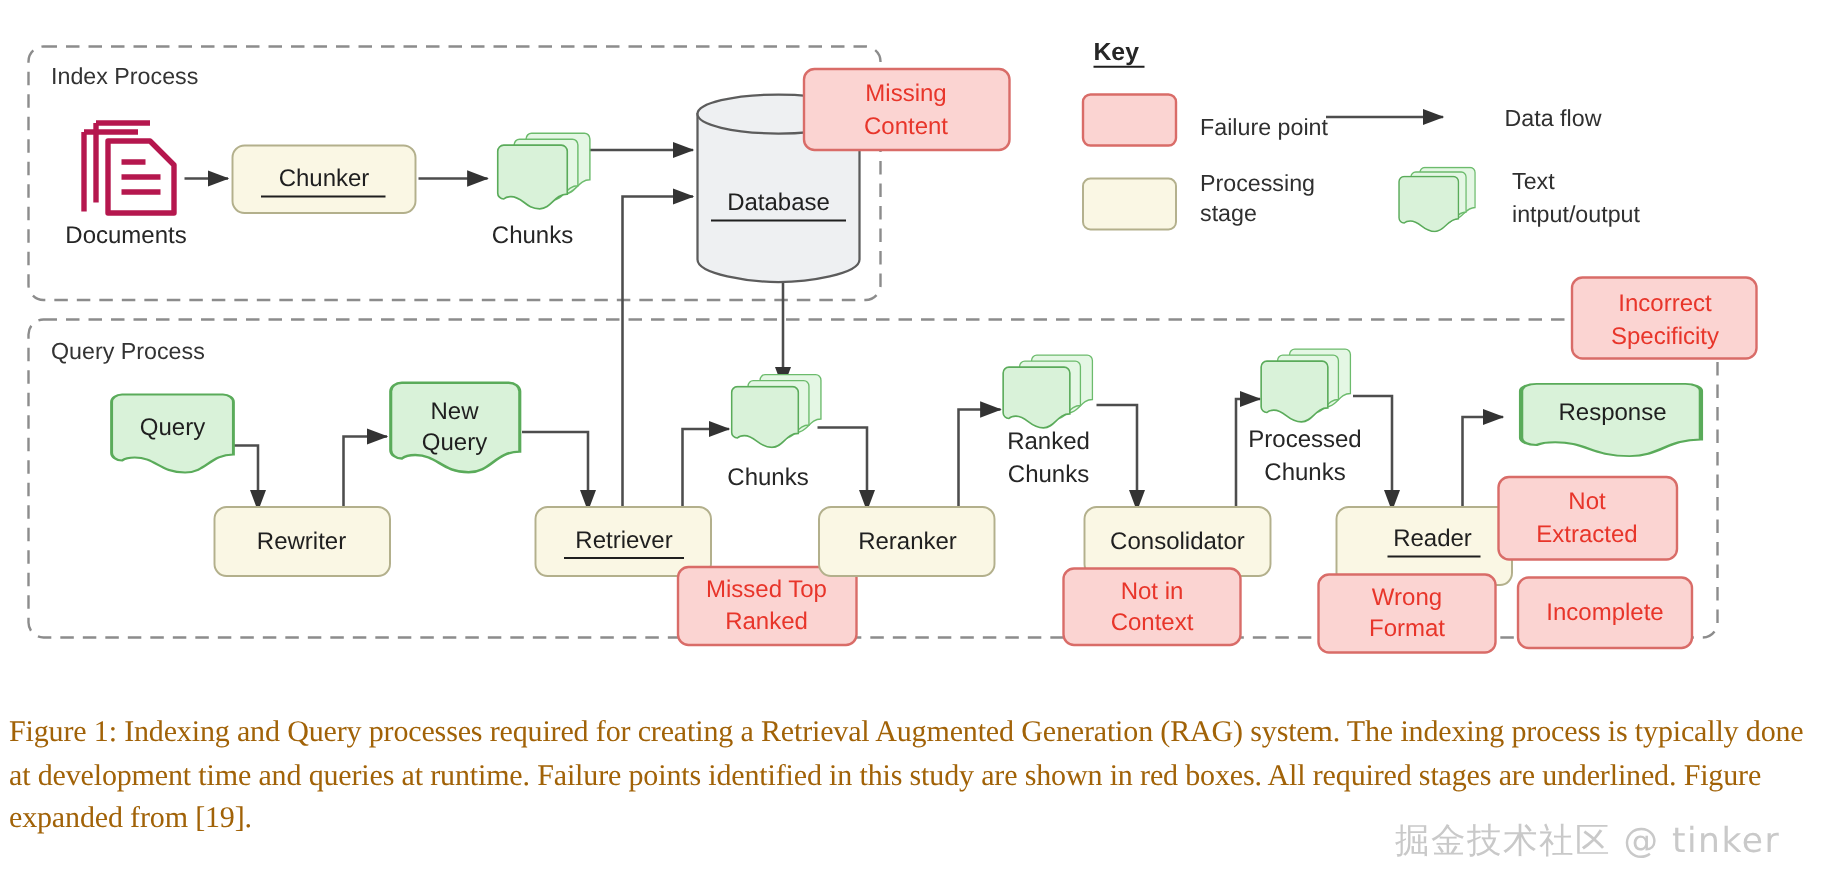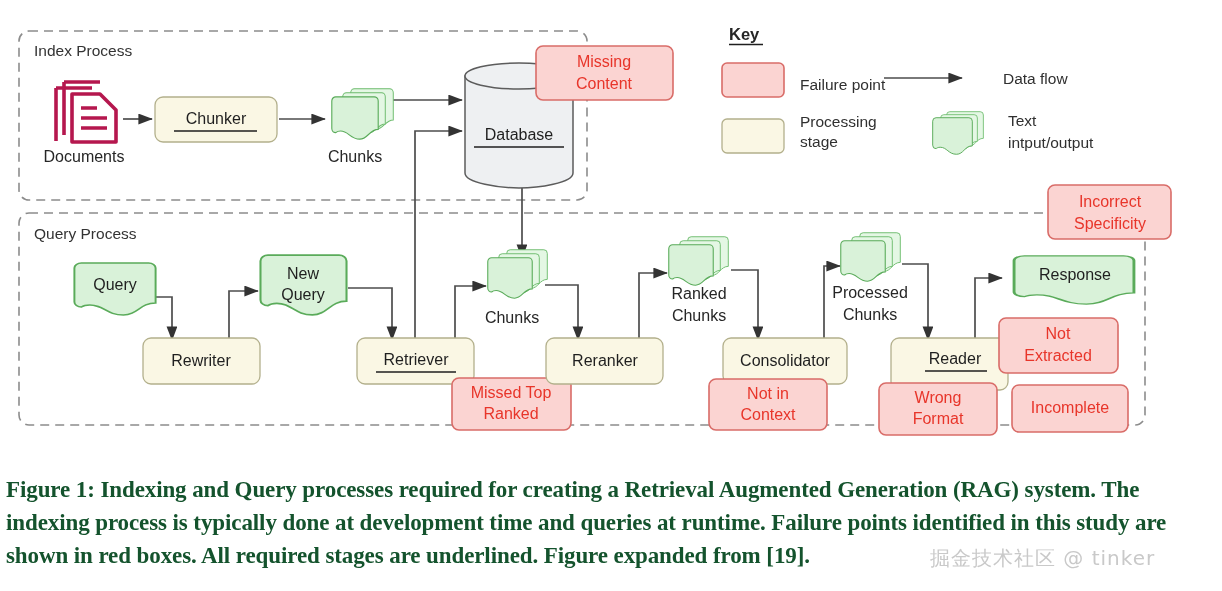--- a/index.html
+++ b/index.html
@@ -15,24 +15,24 @@
   .dashgrp{fill:none;stroke:#8c8c8c;stroke-width:1.6;stroke-dasharray:9 6;}
   .flow{fill:none;stroke:#4d4d4d;stroke-width:1.7;}
   .proc-box{fill:#faf7e4;stroke:#b3b08c;stroke-width:1.3;}
   .fail-box{fill:#fbd4d2;stroke:#d96c68;stroke-width:1.6;}
   .io-shape{fill:#d9f2d9;stroke:#5aab5a;stroke-width:1.4;}
   .io-shape-back{fill:#e4f7e4;stroke:#6cbb6c;stroke-width:1.3;}
   .db-body{fill:#eef0f2;stroke:#5c5c5c;stroke-width:1.5;}
   .doc-ic{fill:none;stroke:#b5174e;stroke-width:3.6;stroke-linejoin:round;}
   .underline{stroke:#1f1f1f;stroke-width:1.4;}
   #caption{position:absolute;left:6px;top:474px;width:1200px;
-      font-family:"Liberation Serif",serif;font-size:23px;line-height:1.43;
-      color:#14532d;font-weight:bold;letter-spacing:-0.1px;}
+      font-family:"Liberation Serif",serif;font-size:20px;line-height:1.43;
+      color:#a16207;font-weight:normal;letter-spacing:-0.1px;}
   #watermark{position:absolute;left:930px;top:545px;font-family:"DejaVu Sans",sans-serif;
-      font-size:20px;color:#c9c9c9;letter-spacing:1px;white-space:nowrap;}
+      font-size:23px;color:#c9c9c9;letter-spacing:1px;white-space:nowrap;}
 </style>
 </head>
 <body>
 
 <div id="stage">
 
 <svg id="diagram" viewBox="0 0 1222 465">
   <defs>
     <marker id="ah" markerWidth="9" markerHeight="9" refX="8" refY="3.2" orient="auto" markerUnits="strokeWidth">
       <path d="M0,0 L8.5,3.2 L0,6.4 z" fill="#333333"></path>

